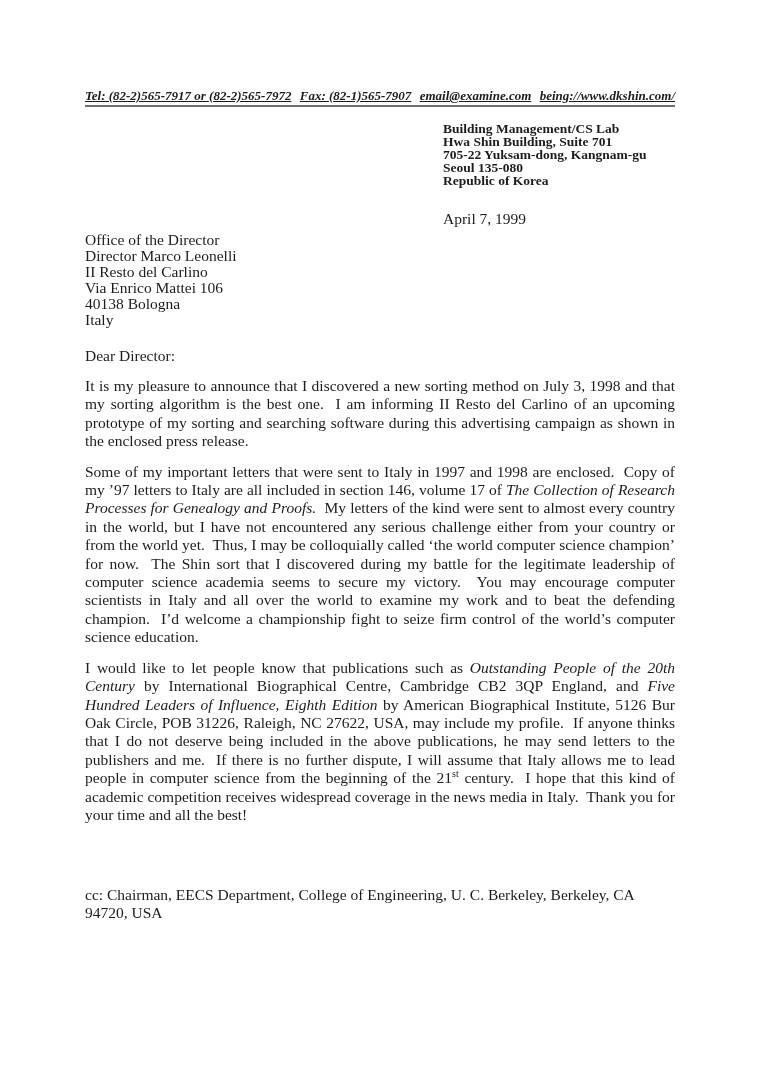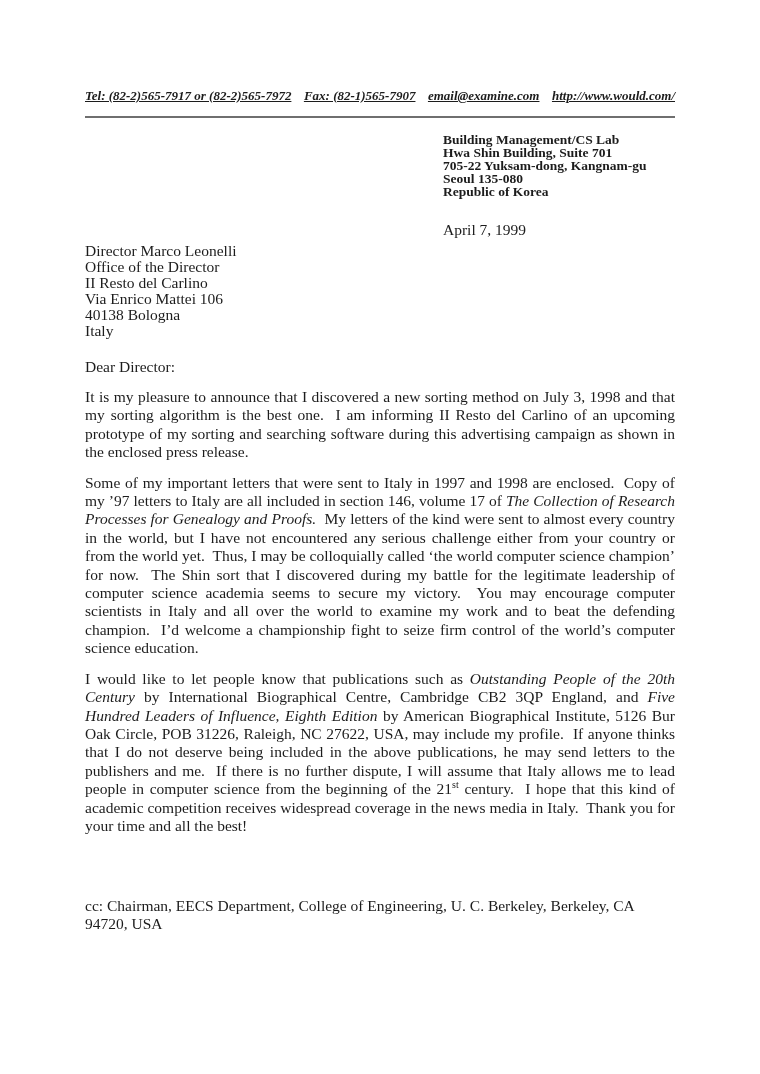--- a/index.html
+++ b/index.html
@@ -19,21 +19,21 @@
   }
   
   .letterhead {
     display: flex;
     justify-content: space-between;
     align-items: baseline;
     font-size: 13px;
     font-weight: bold;
     font-style: italic;
     border-bottom: 2px solid #6f6f6f;
-    padding-bottom: 12px;
+    padding-bottom: 1px;
     white-space: nowrap;
   }
   .letterhead span { text-decoration: underline; }
   
   .sender {
     margin: 15px 0 0 358px;
     font-size: 13.5px;
     font-weight: bold;
     line-height: 13px;
   }
@@ -83,36 +83,36 @@
 </style>
 </head>
 <body>
 
 <div class="page">
 
   <div class="letterhead">
     <span>Tel: (82-2)565-7917 or (82-2)565-7972</span>
     <span>Fax: (82-1)565-7907</span>
     <span>email@examine.com</span>
-    <span>http://www.would.com/</span>
+    <span>being://www.dkshin.com/</span>
   </div>
 
   <div class="sender">
     <div>Building Management/CS Lab</div>
     <div>Hwa Shin Building, Suite 701</div>
     <div>705-22 Yuksam-dong, Kangnam-gu</div>
     <div>Seoul 135-080</div>
     <div>Republic of Korea</div>
   </div>
 
   <div class="date">April 7, 1999</div>
 
   <div class="recipient">
+    <div>Office of the Director</div>
     <div>Director Marco Leonelli</div>
-    <div>Office of the Director</div>
     <div>II Resto del Carlino</div>
     <div>Via Enrico Mattei 106</div>
     <div>40138 Bologna</div>
     <div>Italy</div>
   </div>
 
   <div class="salutation">Dear Director:</div>
 
   <p class="para"><span>It is my pleasure to announce that I discovered a new sorting method on July 3, 1998 and that my sorting algorithm is the best one.&nbsp; I am informing II Resto del Carlino of an upcoming prototype of my sorting and searching software during this advertising campaign as shown in the enclosed press release.</span></p>
   <p class="para"><span>Some of my important letters that were sent to Italy in 1997 and 1998 are enclosed.&nbsp; Copy of my ’97 letters to Italy are all included in section 146, volume 17 of </span><span style="font-style: italic;">The Collection of Research Processes for Genealogy and Proofs.</span><span>&nbsp; My letters of the kind were sent to almost every country in the world, but I have not encountered any serious challenge either from your country or from the world yet.&nbsp; Thus, I may be colloquially called ‘the world computer science champion’ for now.&nbsp; The Shin sort that I discovered during my battle for the legitimate leadership of computer science academia seems to secure my victory.&nbsp; You may encourage computer scientists in Italy and all over the world to examine my work and to beat the defending champion.&nbsp; I’d welcome a championship fight to seize firm control of the world’s computer science education.</span></p>

